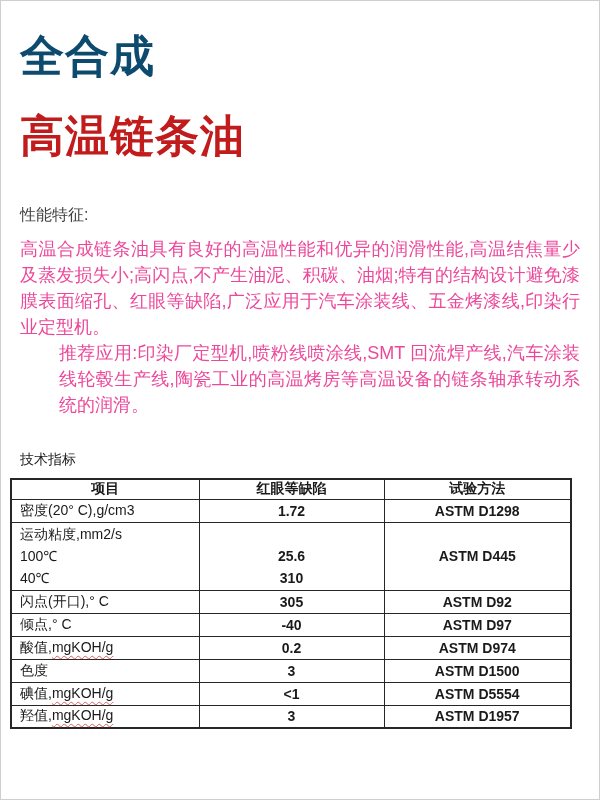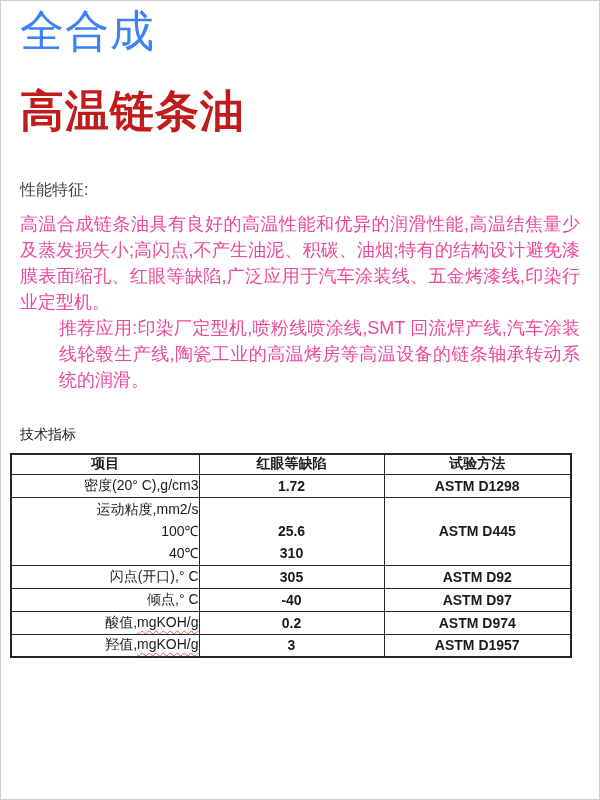--- a/index.html
+++ b/index.html
@@ -13,24 +13,25 @@
   }
   .frame {
     position: absolute; inset: 0;
     border: 1px solid #cfcfcf;
     pointer-events: none;
   }
   .page { padding: 4px 20px 0 20px; }
 
   .title-black {
     font-size: 44px;
-    font-weight: 400;
+    font-weight: 700;
     line-height: 53px;
-    color: #3b82f6;
+    color: #0c4a6e;
     letter-spacing: 1px;
+    margin-top: 25px;
   }
   .title-red {
     font-size: 44px;
     font-weight: 800;
     line-height: 53px;
     margin-top: 27px;
     letter-spacing: 1px;
   }
   .sec-head {
     margin-top: 42px;
@@ -70,21 +71,21 @@
     color: #1a1a1a;
     vertical-align: middle;
     margin-top: 19px;
   }
   table.spec th {
     height: 20px;
     font-weight: 700;
     text-align: center;
   }
   table.spec td { height: 23px; }
-  td.item { text-align: right; padding-left: 8px; }
+  td.item { text-align: left; padding-left: 8px; }
   td.val, td.method {
     text-align: center;
     font-weight: 600;
     font-size: 13px;
   }
   tr.visc td { height: 68px; vertical-align: top; }
   tr.visc td.method { vertical-align: middle; }
   .vrow { height: 22px; line-height: 22px; }
   .squiggle {
     text-decoration-line: underline;
@@ -151,20 +152,30 @@
         <td class="item">倾点,° C</td>
         <td class="val">-40</td>
         <td class="method">ASTM D97</td>
       </tr>
       <tr>
         <td class="item"><span>酸值,</span><span class="squiggle">mgKOH/g</span></td>
         <td class="val">0.2</td>
         <td class="method">ASTM D974</td>
       </tr>
       <tr>
+        <td class="item">色度</td>
+        <td class="val">3</td>
+        <td class="method">ASTM D1500</td>
+      </tr>
+      <tr>
+        <td class="item"><span>碘值,</span><span class="squiggle">mgKOH/g</span></td>
+        <td class="val">&lt;1</td>
+        <td class="method">ASTM D5554</td>
+      </tr>
+      <tr>
         <td class="item"><span>羟值,</span><span class="squiggle">mgKOH/g</span></td>
         <td class="val">3</td>
         <td class="method">ASTM D1957</td>
       </tr>
     </tbody>
   </table>
 
 </div>
 
 </body></html>

